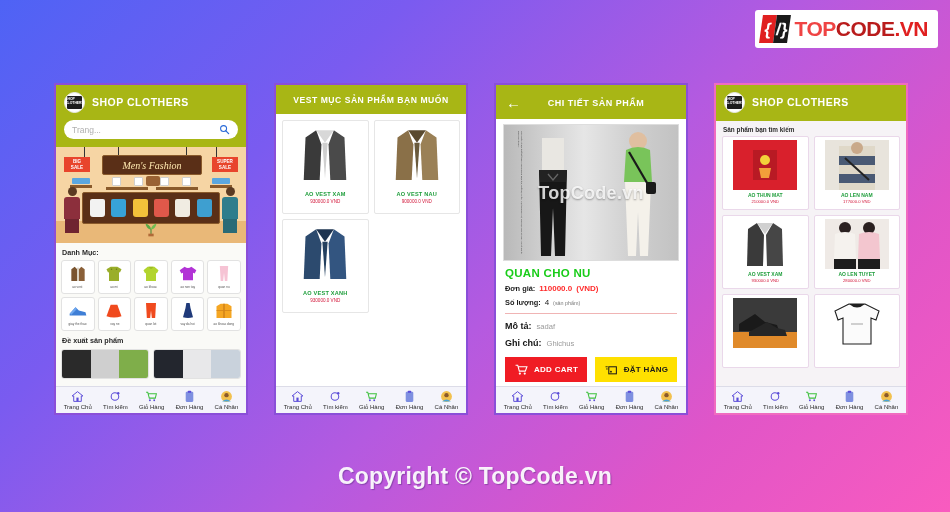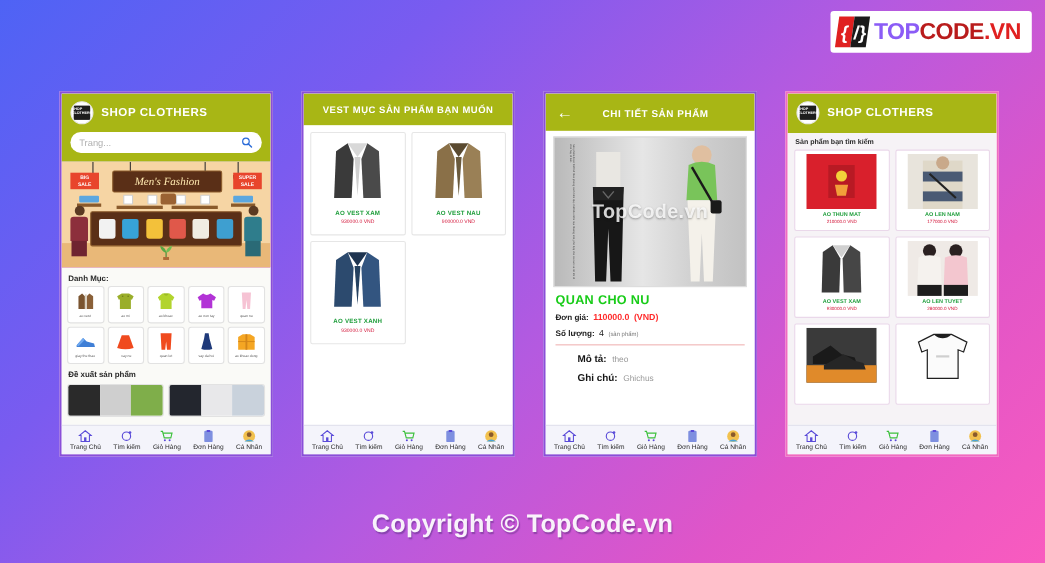--- a/index.html
+++ b/index.html
@@ -26,21 +26,21 @@
   .brand-mark .half-l, .brand-mark .half-r {
     position: absolute; top: 0; width: 14px; height: 28px;
     display: flex; align-items: center; justify-content: center;
     font-size: 17px; font-weight: bold; line-height: 1;
   }
   .brand-mark .half-l { left: 0; background: #e02020; color: #ffffff;
      transform: skewX(-8deg); }
   .brand-mark .half-r { left: 14px; background: #1a1a1a; color: #ffffff;
      transform: skewX(-8deg); }
   .brand-text { font-size: 21px; font-weight: bold; letter-spacing: -0.5px; white-space: nowrap; }
-  .brand-text .t-top { color: #8b5cf6; }
+  .brand-text .t-top { color: #ef4444; }
   .brand-text .t-code { color: #b91c1c; }
   .brand-text .t-vn  { color: #e02020; }
 
   
   .phones {
     position: absolute; top: 83px; left: 54px;
     display: flex; gap: 26px;
   }
   .phone {
     width: 194px; height: 332px;
@@ -184,21 +184,21 @@
   }
   .det-body { padding: 6px 9px 0 9px; }
   .det-name { font-size: 11.5px; font-weight: bold; color: #19cc19; letter-spacing: 0.3px; }
   .kv { margin-top: 5px; font-size: 7.4px; display: flex; align-items: baseline; gap: 4px; }
   .kv .k { font-weight: bold; color: #1c1c1c; }
   .kv .v-price { color: #ff2a2a; font-weight: bold; font-size: 8px; }
   .kv .v-qty { color: #1c1c1c; font-size: 8px; }
   .kv .unit { color: #7a7a7a; font-size: 5.4px; }
   .hr { height: 0.8px; background: #f0b4b4; margin: 6px 0 0 0; }
   .kv2 { margin-top: 7px; font-size: 9px; display: flex; align-items: baseline; gap: 5px; }
-  .kv2 .k { font-weight: bold; color: #151515; margin-left: 20px; }
+  .kv2 .k { font-weight: bold; color: #151515; }
   .kv2 .v { color: #9a9a9a; font-size: 7.6px; }
   .btnrow { display: flex; gap: 8px; padding: 9px 9px 0 9px; }
   .btn {
     flex: 1; height: 25px; display: flex; align-items: center; justify-content: center;
     gap: 5px; font-size: 8px; font-weight: bold; letter-spacing: 0.3px;
   }
   .btn.cart { background: #f01c24; color: #ffffff; }
   .btn.order { background: #ffe000; color: #1a1a1a; }
 
   
@@ -569,28 +569,47 @@
           <span class="v-price">(VND)</span>
         </div>
         <div class="kv">
           <span class="k">Số lượng:</span>
           <span class="v-qty">4</span>
           <span class="unit">(sản phẩm)</span>
         </div>
         <div class="hr"></div>
         <div class="kv2">
           <span class="k">Mô tả:</span>
-          <span class="v">theo</span>
+          <span class="v">sadaf</span>
         </div>
         <div class="kv2">
           <span class="k">Ghi chú:</span>
           <span class="v">Ghichus</span>
         </div>
       </div>
 
+      <div class="btnrow">
+        <div class="btn cart">
+          <svg width="15" height="13" viewBox="0 0 24 24">
+            <path d="M1 4 L5 4 L8 15 L19 15 L22 7 L6 7" fill="none" stroke="#ffffff" stroke-width="2"></path>
+            <circle cx="9" cy="19.5" r="2" fill="#ffffff"></circle>
+              <circle cx="18" cy="19.5" r="2" fill="#ffffff"></circle>
+          </svg>
+          <span>ADD CART</span>
+        </div>
+        <div class="btn order">
+          <svg width="15" height="13" viewBox="0 0 24 24">
+            <rect x="7" y="7" width="14" height="13" fill="none" stroke="#1a1a1a" stroke-width="1.9"></rect>
+            <circle cx="11" cy="16" r="1.7" fill="#1a1a1a"></circle>
+            <line x1="1" y1="7" x2="5" y2="7" stroke="#1a1a1a" stroke-width="1.7"></line>
+            <line x1="2" y1="11" x2="5" y2="11" stroke="#1a1a1a" stroke-width="1.7"></line>
+          </svg>
+          <span>ĐẶT HÀNG</span>
+        </div>
+      </div>
     </div>
     <div class="nav">
       <div class="navitem">
         <svg class="ni" viewBox="0 0 24 24">
           <path d="M12 3 L22 11 L19 11 L19 21 L5 21 L5 11 L2 11Z" fill="none" stroke="#5a4bd8" stroke-width="1.8"></path>
           <rect x="10" y="14" width="4" height="7" fill="#5a4bd8"></rect>
         </svg>
         <div class="nl">Trang Chủ</div>
       </div>
       <div class="navitem">

